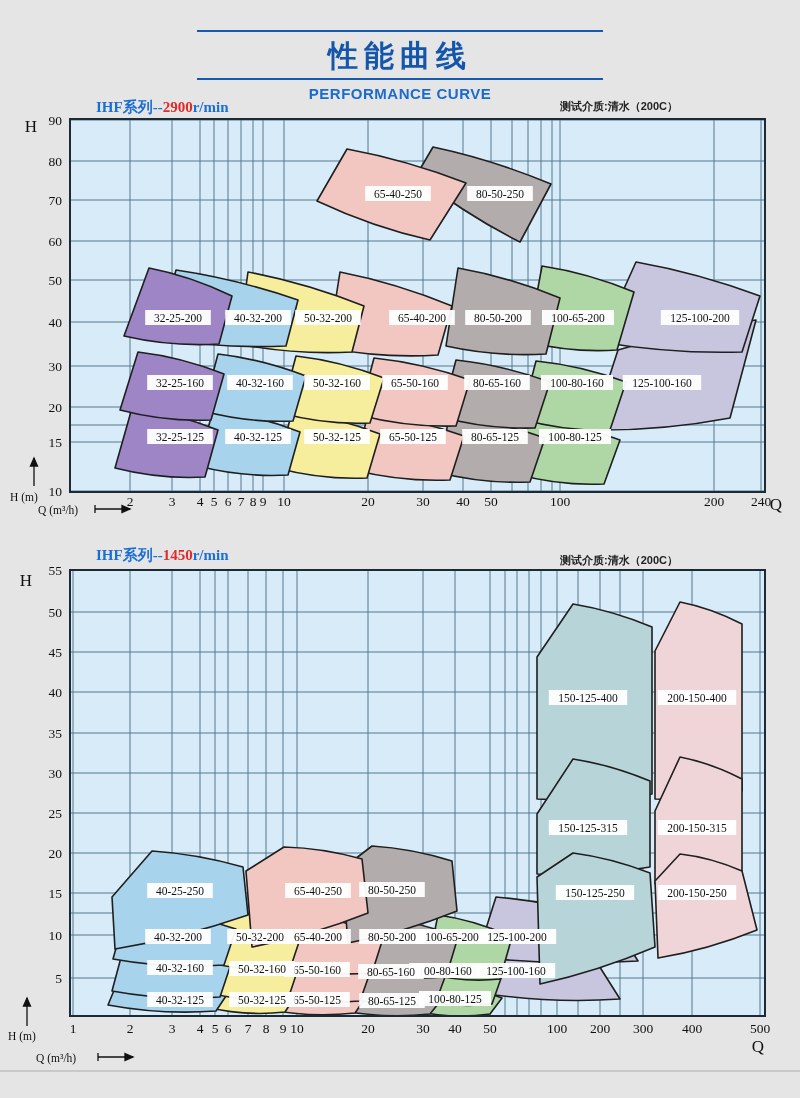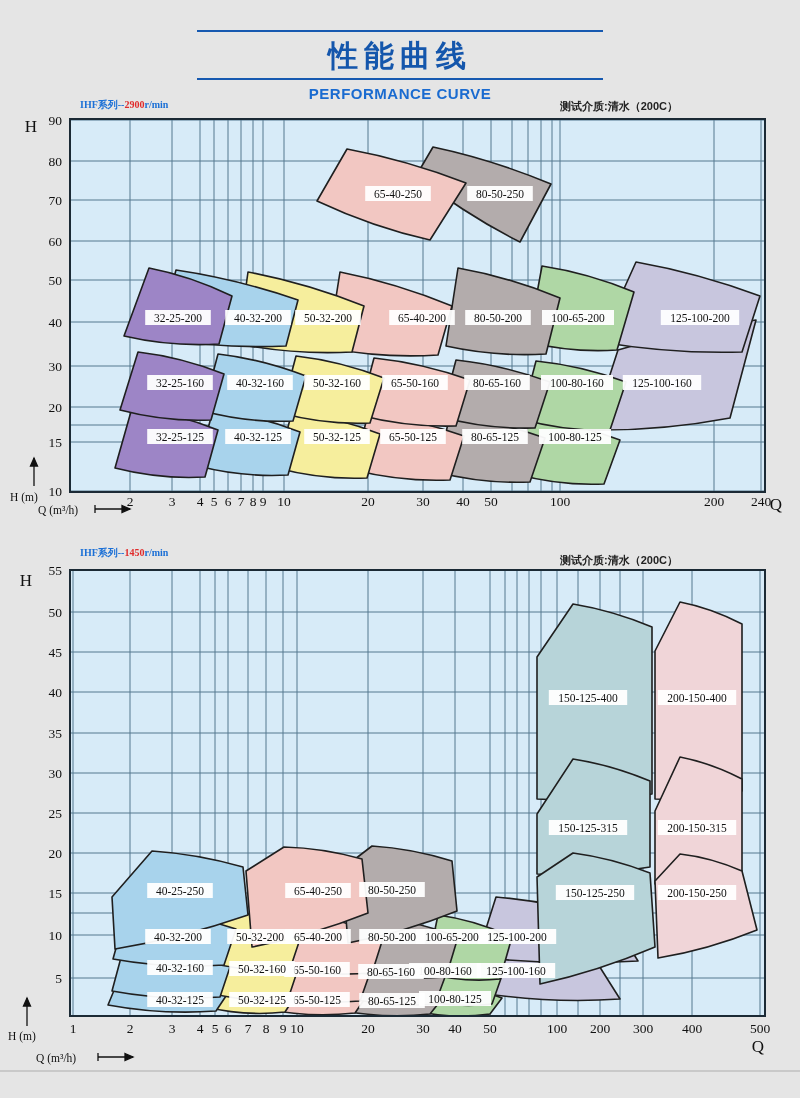--- a/index.html
+++ b/index.html
@@ -5,21 +5,21 @@
   html,body{margin:0;padding:0;background:#fff;}
   #page{position:relative;width:800px;height:1098px;background:#e5e5e5;overflow:hidden;
         font-family:"Liberation Serif", serif;}
   .rule{position:absolute;left:197px;width:406px;height:2px;background:#1659b0;}
   #title-zh{position:absolute;left:0;top:36px;width:800px;text-align:center;
         font-size:30px;font-weight:bold;color:#1456ac;letter-spacing:6px;
         font-family:"Liberation Sans", sans-serif;}
   #title-en{position:absolute;left:0;top:85px;width:800px;text-align:center;
         font-size:15px;font-weight:bold;color:#1a6bd0;letter-spacing:0.5px;
         font-family:"Liberation Sans", sans-serif;}
-  .chart-header{position:absolute;left:80px;font-size:10px;font-weight:bold;
+  .chart-header{position:absolute;left:96px;font-size:15px;font-weight:bold;
         color:#1a6fd6;font-family:"Liberation Serif", serif;}
   .chart-header .speed{color:#e02b2b;}
   .chart-note{position:absolute;left:560px;width:212px;text-align:left;
         font-size:11px;font-weight:bold;color:#222;
         font-family:"Liberation Sans", sans-serif;}
   #hdr-top{top:98px;} #note-top{top:99px;}
   #hdr-bot{top:546px;} #note-bot{top:553px;}
   #footer-line{position:absolute;left:0;top:1070px;width:800px;height:2px;background:#c9c9c9;}
   svg{position:absolute;left:0;top:0;}
 </style>

